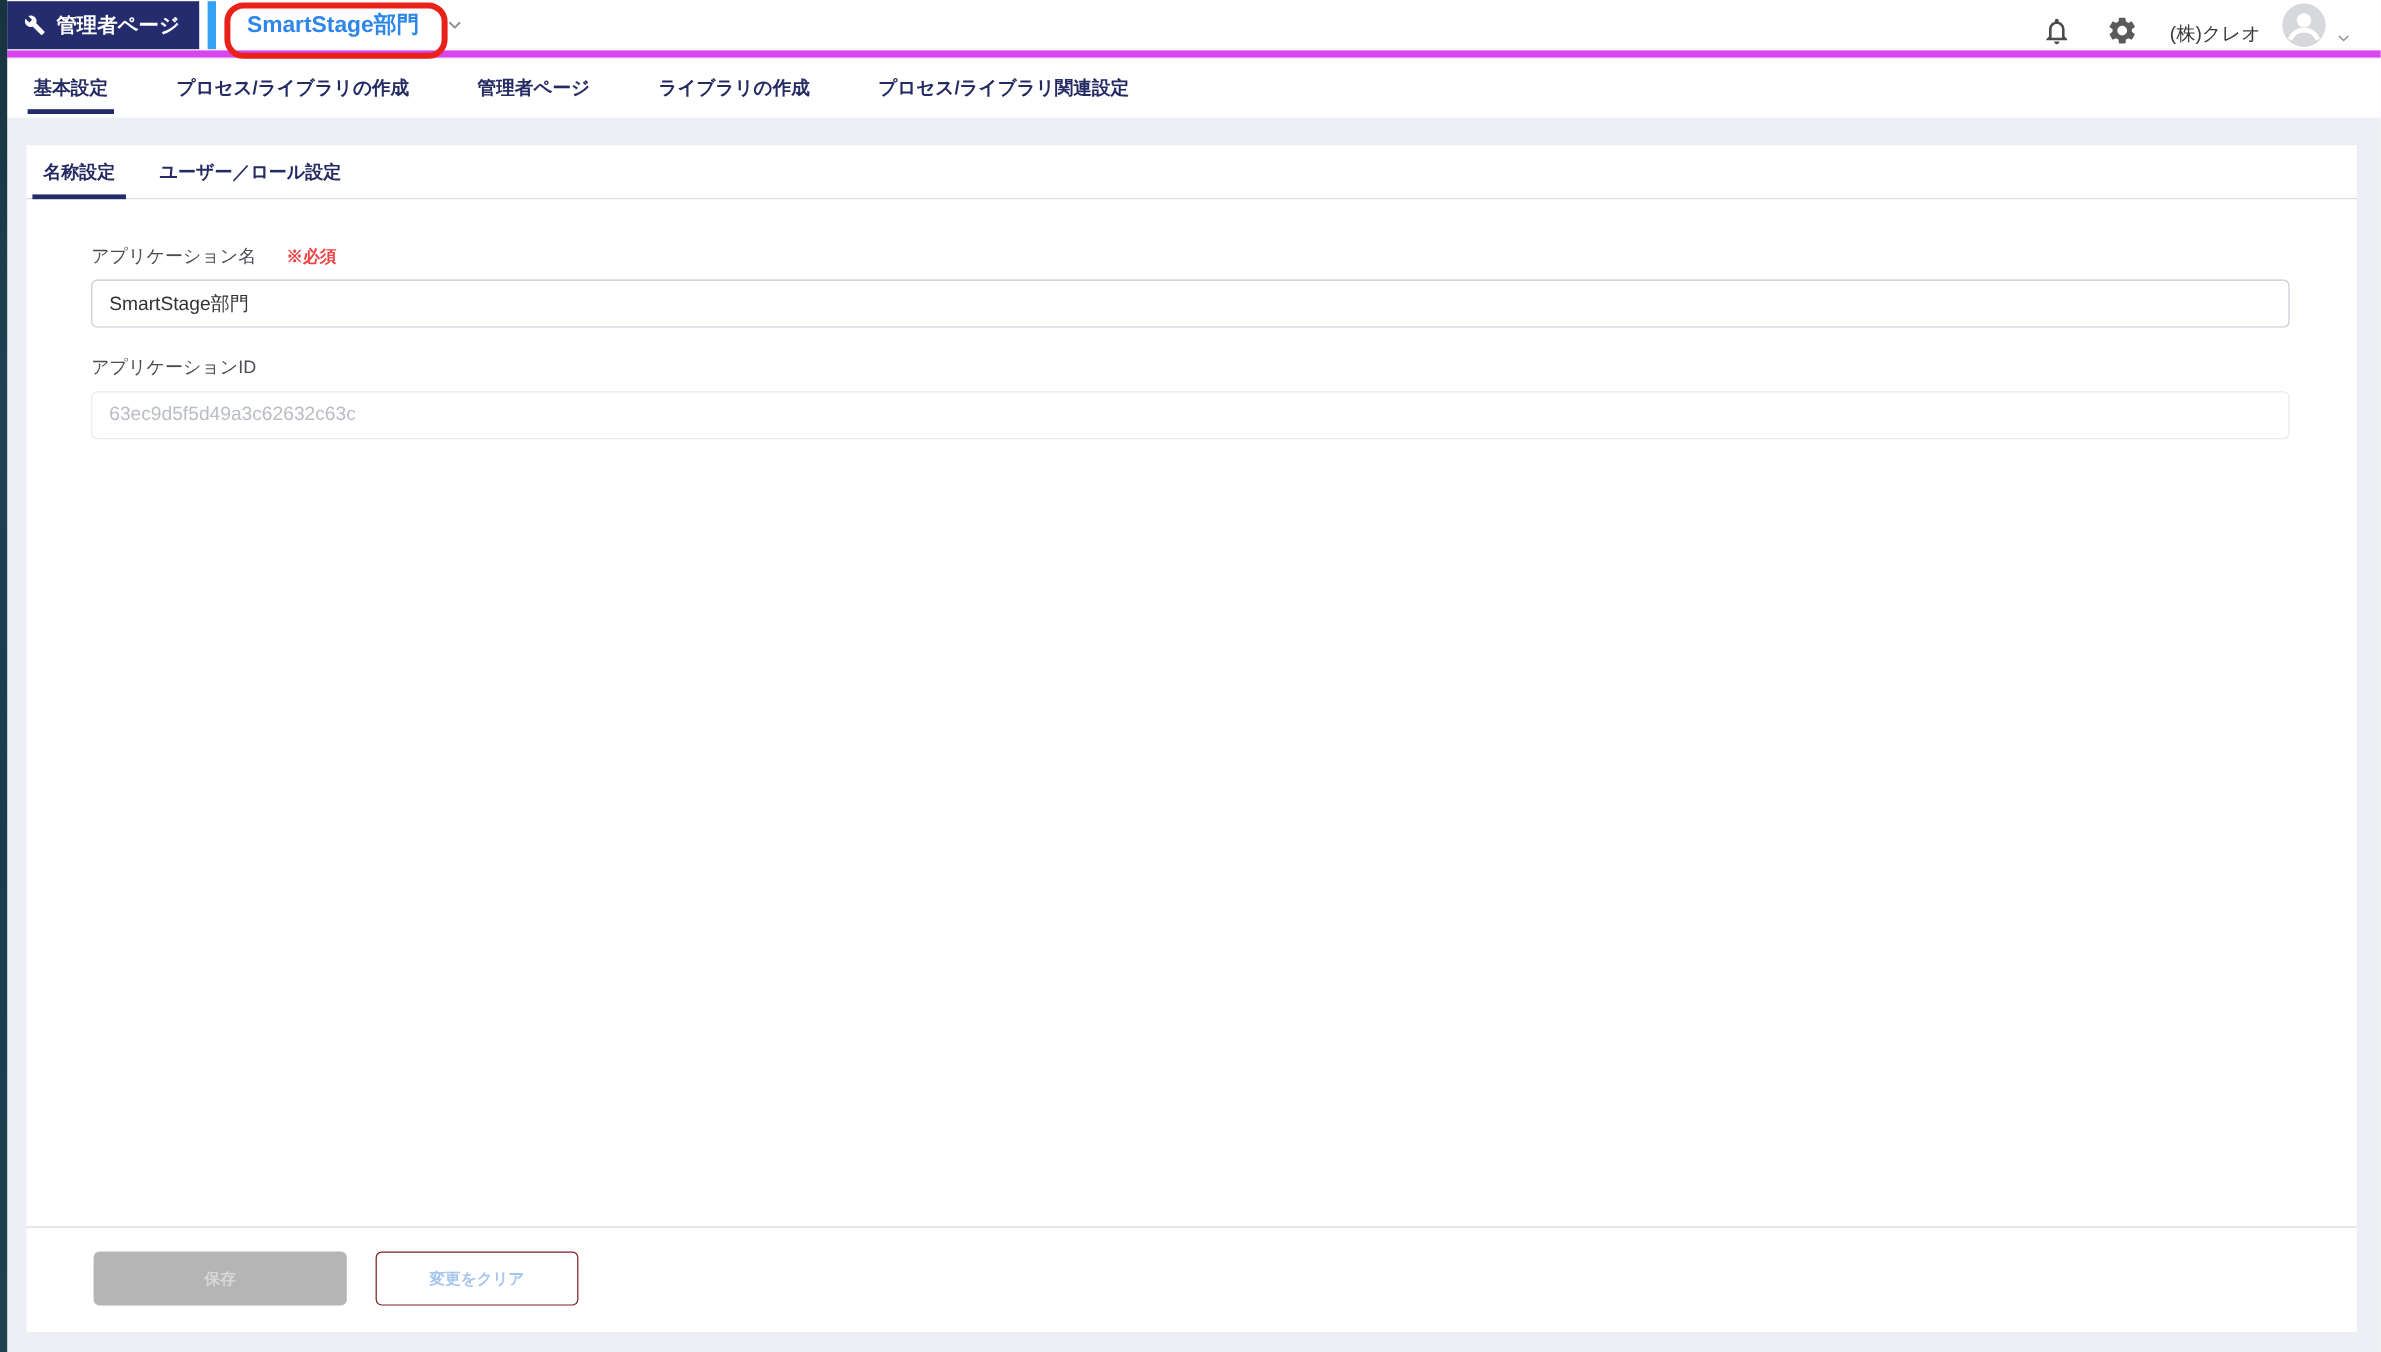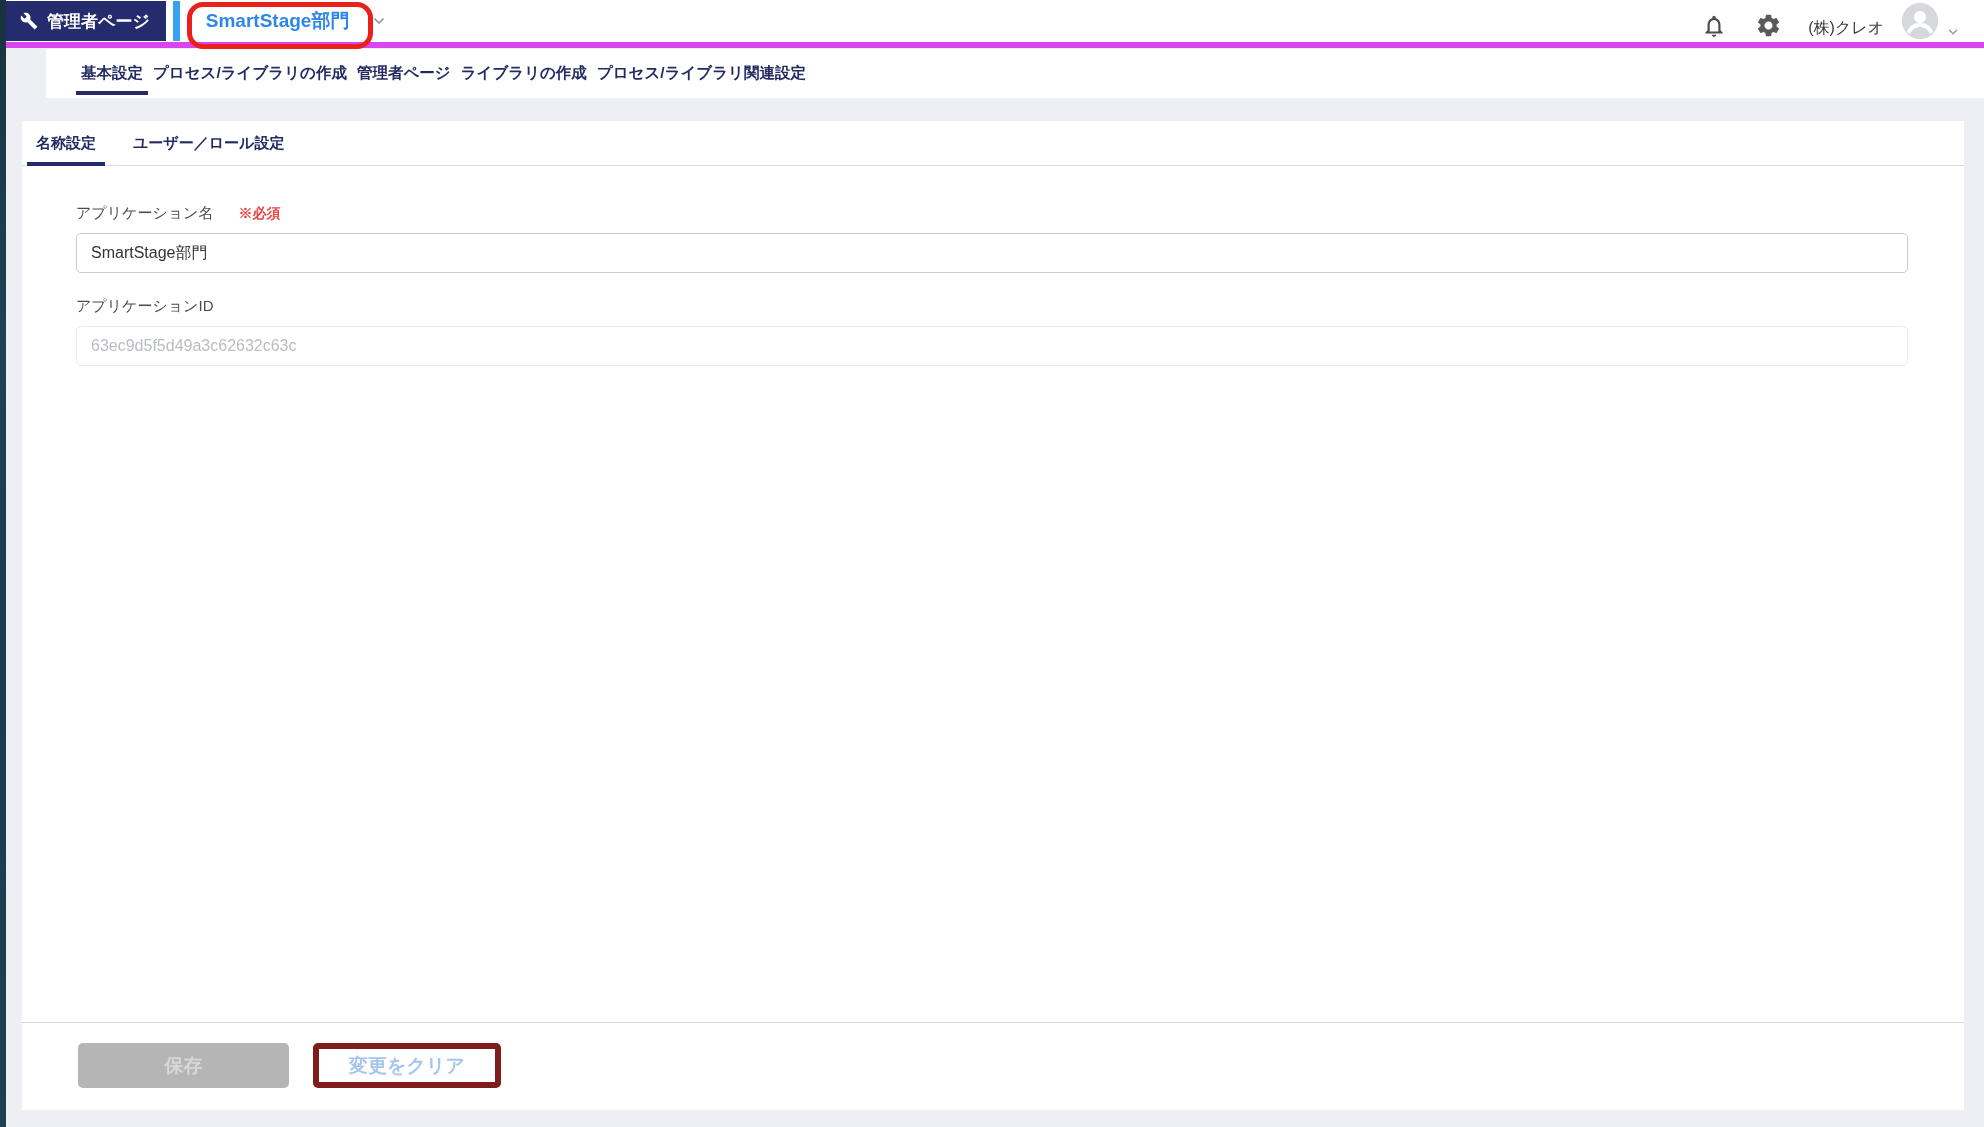--- a/index.html
+++ b/index.html
@@ -48,21 +48,21 @@
   .avatar {
     margin-left: 18px; width: 36px; height: 36px; border-radius: 50%;
     background: #d6d8db; overflow: hidden; display: flex; align-items: center; justify-content: center;
     cursor: pointer;
   }
   .avatar-chev { margin-left: 8px; }
   
   .nav-tabs {
     position: absolute; left: 6px; right: 0; top: 49px; height: 49px;
     background: #ffffff; display: flex; align-items: stretch;
-    padding-left: 30px;  margin-left: 40px;
+    padding-left: 17px; gap: 47px;
   }
   .tab {
     display: flex; align-items: center; padding: 0 5px;
     font-size: 15.5px; font-weight: bold; color: #242b63;
     position: relative; cursor: pointer; white-space: nowrap;
   }
   .tab.active::after {
     content: ""; position: absolute; left: 0; right: 0; bottom: 3px;
     height: 4px; background: #242b6b;
   }
@@ -99,25 +99,25 @@
   .field-gap { height: 24px; }
   .text-input:disabled {
     border-color: #e7e9ed; color: #babdc5; background: #ffffff; opacity: 1;
   }
   .card-footer {
     flex: 0 0 auto; border-top: 1px solid #d5d7da;
     padding: 20px 0 0 56px; height: 88px;
     display: flex; gap: 24px;
   }
   .btn {
-    height: 45px; border-radius: 5px; font-size: 19px; font-weight: bold;
+    height: 45px; border-radius: 5px; font-size: 13px; font-weight: bold;
     font-family: "Liberation Sans", sans-serif; cursor: pointer;
   }
   .save-btn { width: 211px; background: #b5b5b5; color: #d8d8d8; border: none; cursor: default; }
-  .clear-btn { width: 188px; background: #ffffff; color: #a5c5ef; border: 6px solid #7f1d1d; }
+  .clear-btn { width: 169px; background: #ffffff; color: #a5c5ef; border: 1px solid #7f1d1d; }
   svg { display: block; }
 </style>
 </head>
 <body>
 
 <div class="left-strip"></div>
 
 <header class="header">
   <div class="admin-badge">
     <span>

